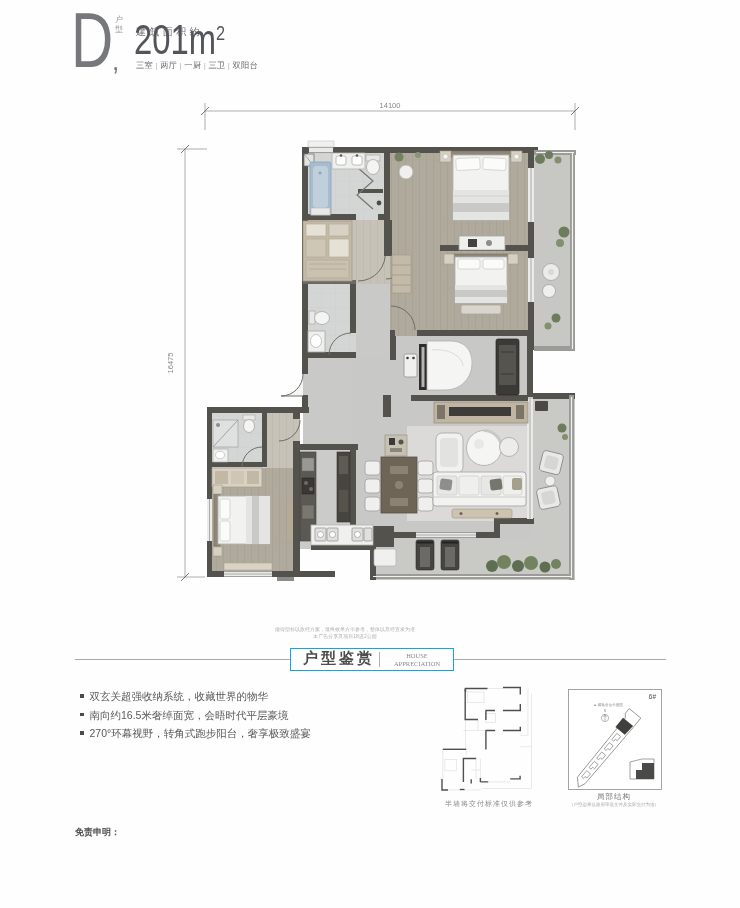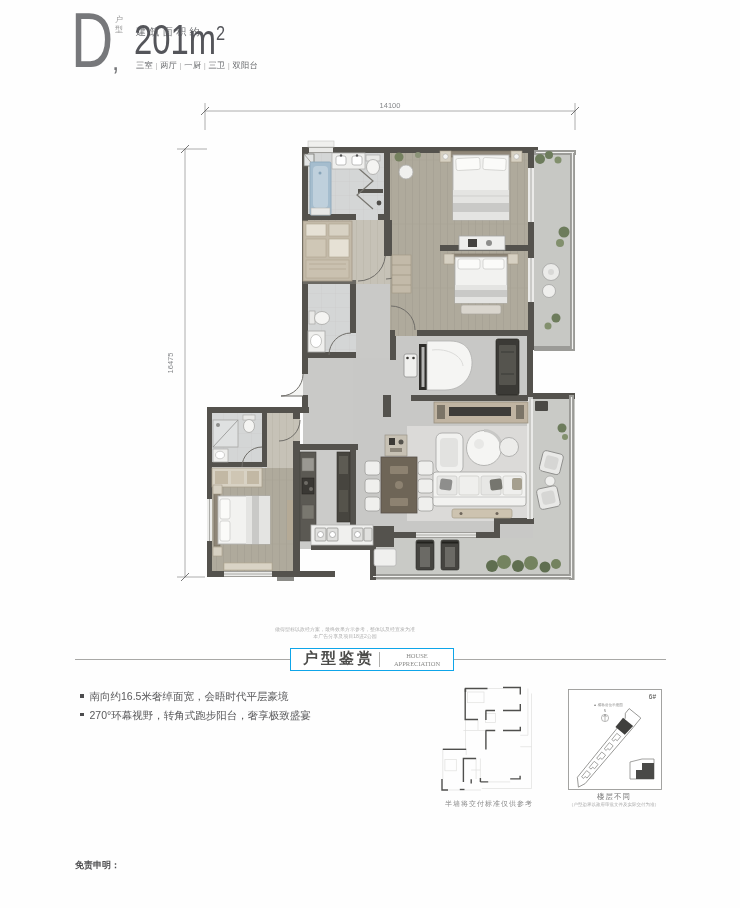--- a/index.html
+++ b/index.html
@@ -555,20 +555,21 @@
 
   <div class="abs" style="left:453px;top:659px;width:213px;height:1px;background:#a8a8a6;"></div>
 
   <div class="abs" style="left:290px;top:648px;width:162px;height:21px;border:1px solid #0ea5e9;background:#fff;">
     <span style="position:absolute;left:12px;top:2px;font-family:'Liberation Serif',serif;font-weight:bold;font-size:15px;letter-spacing:3px;color:#4c4c4a;">户型鉴赏</span>
     <span style="position:absolute;left:88px;top:3px;width:1px;height:15px;background:#b0b0ae;"></span>
     <span style="position:absolute;left:94px;top:3px;width:64px;text-align:center;font-family:'Liberation Serif',serif;font-size:6.5px;line-height:8px;color:#8b8b89;">HOUSE<br>APPRECIATION</span>
   </div>
 
   <div class="abs" style="left:80px;top:687px;font-size:10.5px;line-height:18.6px;color:#59595b;">
+    <div><span class="bu"></span>双玄关超强收纳系统，收藏世界的物华</div>
     <div><span class="bu"></span>南向约16.5米奢绰面宽，会晤时代平层豪境</div>
     <div><span class="bu"></span>270°环幕视野，转角式跑步阳台，奢享极致盛宴</div>
   </div>
 
   <svg class="abs" style="left:435px;top:680px;" width="105" height="120" viewBox="0 0 105 120" fill="none">
 
     <g stroke="#e0e0de" stroke-width="0.7">
       <path d="M52.5,8.5 H68 M30.5,39.5 V69.3 M43,39.5 V50 M31.2,69.3 V75 M92.9,8.5 V55.3 H85.3 M96.5,13.5 V108.5 M96.5,66.7 H85.3 M46.8,108.5 H96.5 M7.8,69.3 V99 M13,110 H24.8 M29.5,110 H46 M53.2,101.9 H75.2 M28.4,50.5 H50.5 M41.1,78.5 V99 M36.2,90 H45.4 M45.4,78.5 V98"></path>
       <rect x="32.6" y="12" width="16.4" height="10.7"></rect>
       <rect x="9.9" y="79.4" width="11.4" height="11.4"></rect>
@@ -622,20 +623,20 @@
 
       <path d="M65,-7 L77,-7 L77,6 L65,5 Z" fill="#3f3f3d"></path>
     </g>
 
     <g>
       <path d="M62,73 L74,70 L86,70 L86,90 L62,90 Z" fill="#ffffff" stroke="#8a8a88" stroke-width="0.8"></path>
       <path d="M74,74 h12 v16 h-18 v-9 h6 z" fill="#4a4a48"></path>
     </g>
   </svg>
 
-  <div class="abs" style="left:564px;top:793px;width:100px;text-align:center;font-size:7.5px;color:#777;letter-spacing:1px;">楼层不同</div>
+  <div class="abs" style="left:564px;top:793px;width:100px;text-align:center;font-size:7.5px;color:#777;letter-spacing:1px;">局部结构</div>
 
   <div class="abs" style="left:554px;top:803px;width:120px;text-align:center;font-size:4.5px;color:#a8a8a8;">（户型边界以政府审批文件及实际交付为准）</div>
 
-  <div class="abs" style="left:75px;top:828px;font-size:9px;font-weight:bold;color:#4f4f51;margin-top:33px;">免责申明：</div>
+  <div class="abs" style="left:75px;top:828px;font-size:9px;font-weight:bold;color:#4f4f51;">免责申明：</div>
 
 
 </div>
 
 </body></html>

